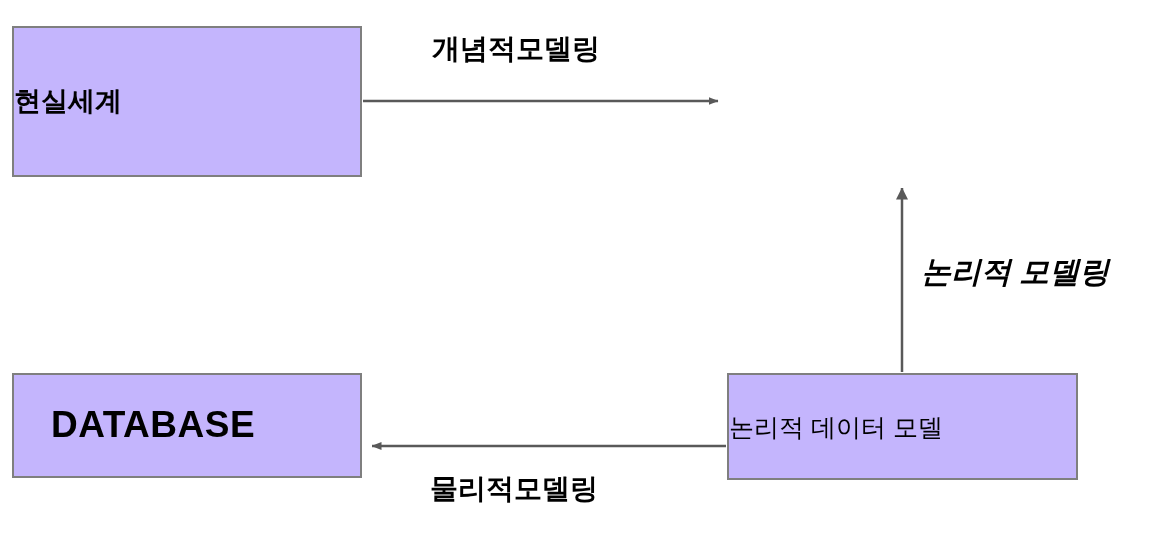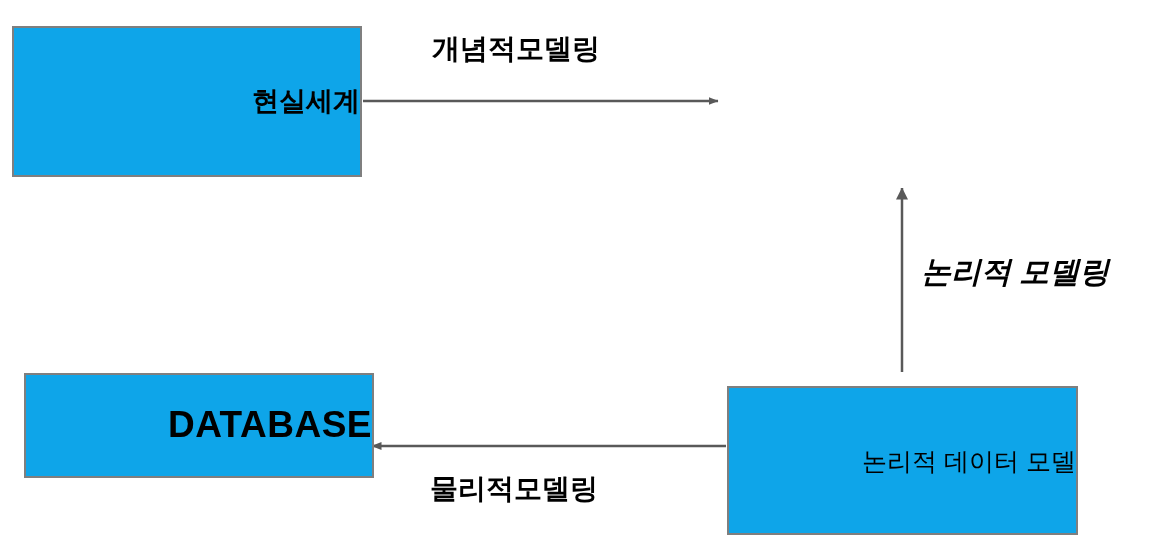--- a/index.html
+++ b/index.html
@@ -13,37 +13,37 @@
   #canvas {
     position: relative;
     width: 1171px;
     height: 547px;
     background: #ffffff;
     overflow: hidden;
   }
   .node {
     position: absolute;
     box-sizing: border-box;
-    background: #0ea5e9;
+    background: #c4b5fd;
     border: 2px solid #7F7F7F;
     display: flex;
     align-items: center;
-    justify-content: flex-end;
+    justify-content: flex-start;
     text-align: center;
   }
   .node-label {
     color: #000000;
     line-height: 1.2;
     white-space: nowrap;
   }
   
   #node-real-world      { left: 12px;  top: 26px;  width: 350px; height: 151px; }
   #node-conceptual      { left: 727px; top: 28px;  width: 351px; height: 149px; }
-  #node-database        { left: 24px;  top: 373px; width: 350px; height: 105px; }
-  #node-logical         { left: 727px; top: 386px; width: 351px; height: 149px; }
+  #node-database        { left: 12px;  top: 373px; width: 350px; height: 105px; padding-left: 37px; }
+  #node-logical         { left: 727px; top: 373px; width: 351px; height: 107px; }
 
   #node-real-world  .node-label { font-size: 27px; font-weight: bold; }
   #node-conceptual  .node-label { font-size: 27px; font-weight: normal; }
   #node-database    .node-label { font-size: 37px; font-weight: bold; letter-spacing: 0.5px; }
   #node-logical     .node-label { font-size: 25px; font-weight: normal; }
 
   .edge-svg {
     position: absolute;
     left: 0;
     top: 0;

